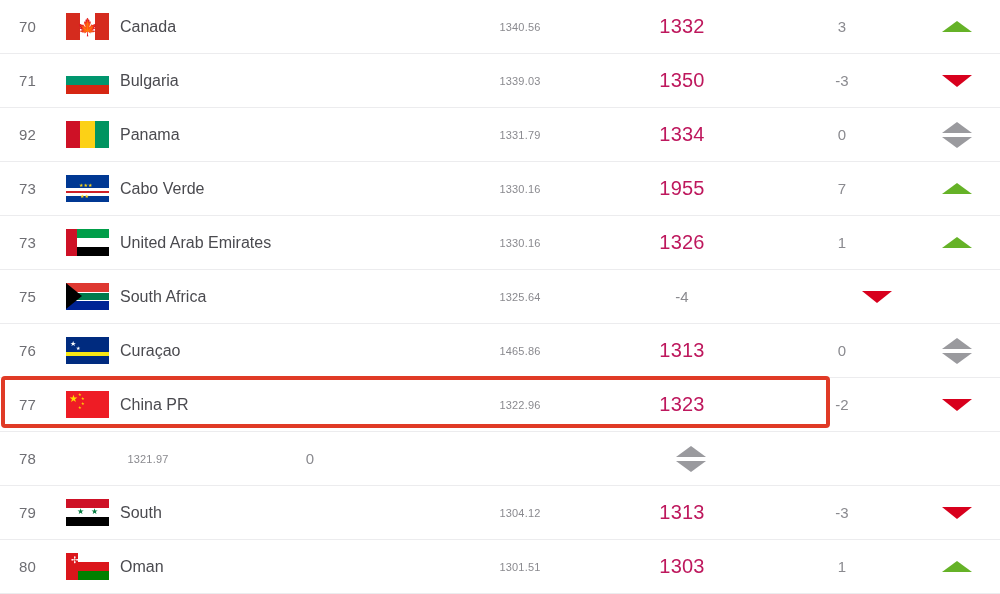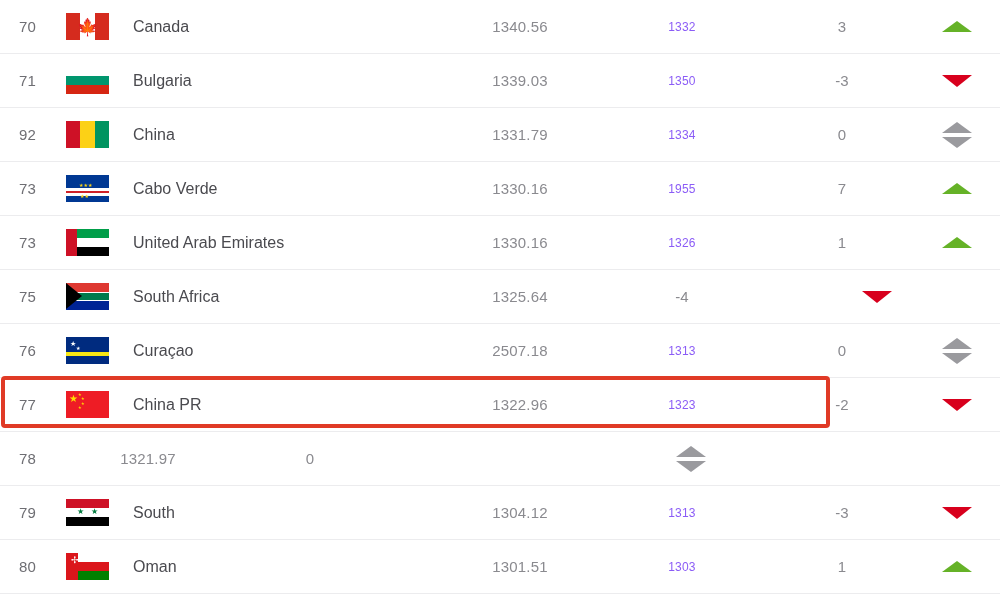--- a/index.html
+++ b/index.html
@@ -40,38 +40,38 @@
   .flag {
     width: 43px;
     height: 27px;
     flex: 0 0 43px;
     position: relative;
     overflow: hidden;
     background: #f4f4f6;
     border: 0;
   }
   .col-team .name {
-    margin-left: 24px;
+    margin-left: 11px;
     font-size: 16px;
     color: #4a4a4f;
     line-height: 18px;
     max-width: 240px;
   }
   .col-points {
     width: 164px;
     text-align: center;
-    font-size: 15px;
+    font-size: 11px;
     color: #8a8a8f;
     letter-spacing: 0.2px;
   }
   .col-prev {
     width: 160px;
     text-align: center;
-    font-size: 12px;
-    color: #8b5cf6;
+    font-size: 20px;
+    color: #be185d;
     letter-spacing: 0.2px;
   }
   .col-diff {
     width: 160px;
     text-align: center;
     font-size: 15px;
     color: #8a8a8f;
     letter-spacing: 0.2px;
   }
   .col-trend {
@@ -195,21 +195,21 @@
       <div class="row">
         <div class="col-rank">92</div>
         <div class="col-team">
           <span class="flag">
             <div class="f-stripe-v">
               <i style="background:#ce1126"></i>
               <i style="background:#fcd116"></i>
               <i style="background:#009460"></i>
             </div>
           </span>
-          <span class="name">China</span>
+          <span class="name">Panama</span>
         </div>
         <div class="col-points">1331.79</div>
         <div class="col-prev">1334</div>
         <div class="col-diff">0</div>
         <div class="col-trend">
           <span class="tri-same"></span>
         </div>
       </div>
       <div class="row">
         <div class="col-rank">73</div>
@@ -273,21 +273,21 @@
         <div class="col-rank">76</div>
         <div class="col-team">
           <span class="flag">
             <div style="position:absolute;inset:0;background:#002b7f"></div>
             <div class="cu-band"></div>
             <span class="cu-star" style="left:4px;top:3px;font-size:7px">★</span>
             <span class="cu-star" style="left:10px;top:8px;font-size:5px">★</span>
           </span>
           <span class="name">Curaçao</span>
         </div>
-        <div class="col-points">2507.18</div>
+        <div class="col-points">1465.86</div>
         <div class="col-prev">1313</div>
         <div class="col-diff">0</div>
         <div class="col-trend">
           <span class="tri-same"></span>
         </div>
       </div>
       <div class="row">
         <div class="col-rank">77</div>
         <div class="col-team">
           <span class="flag">

